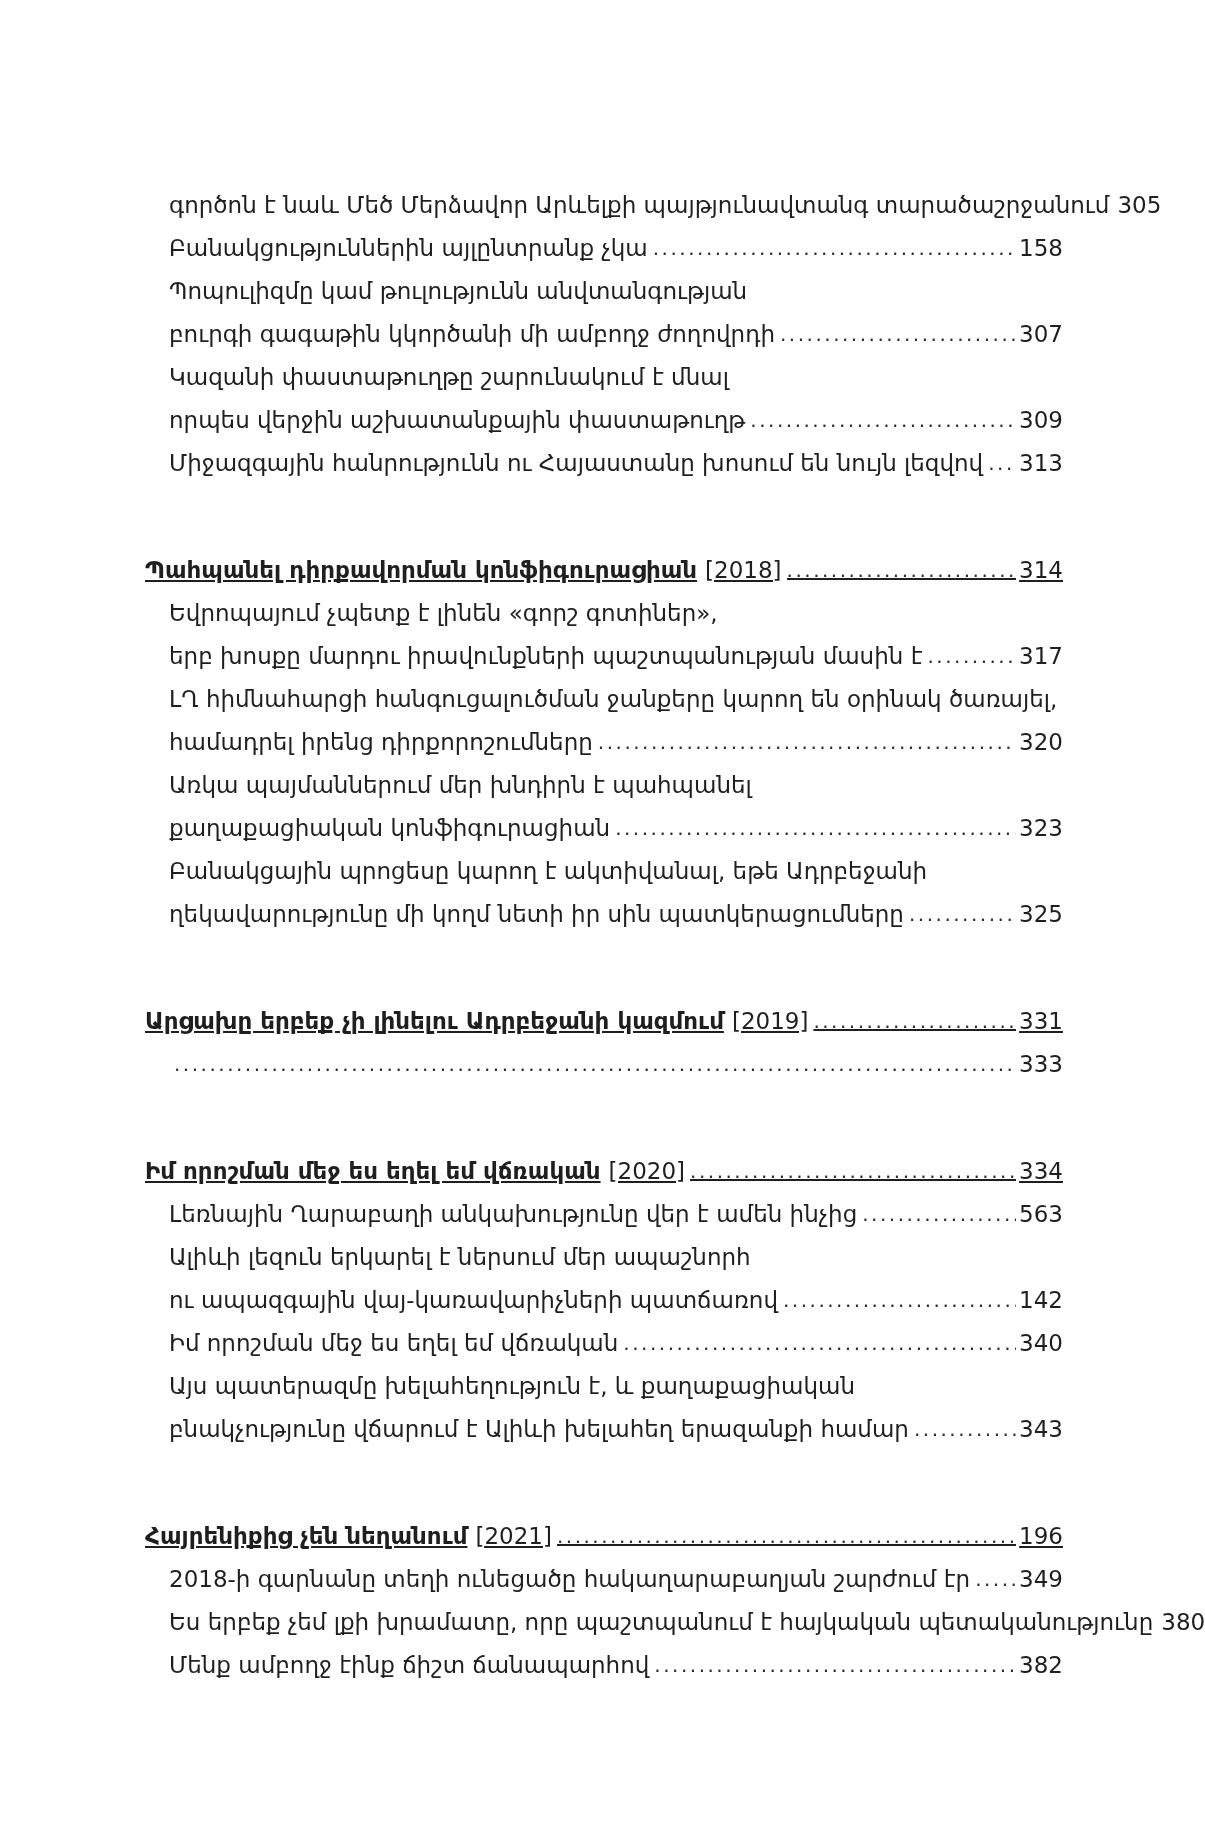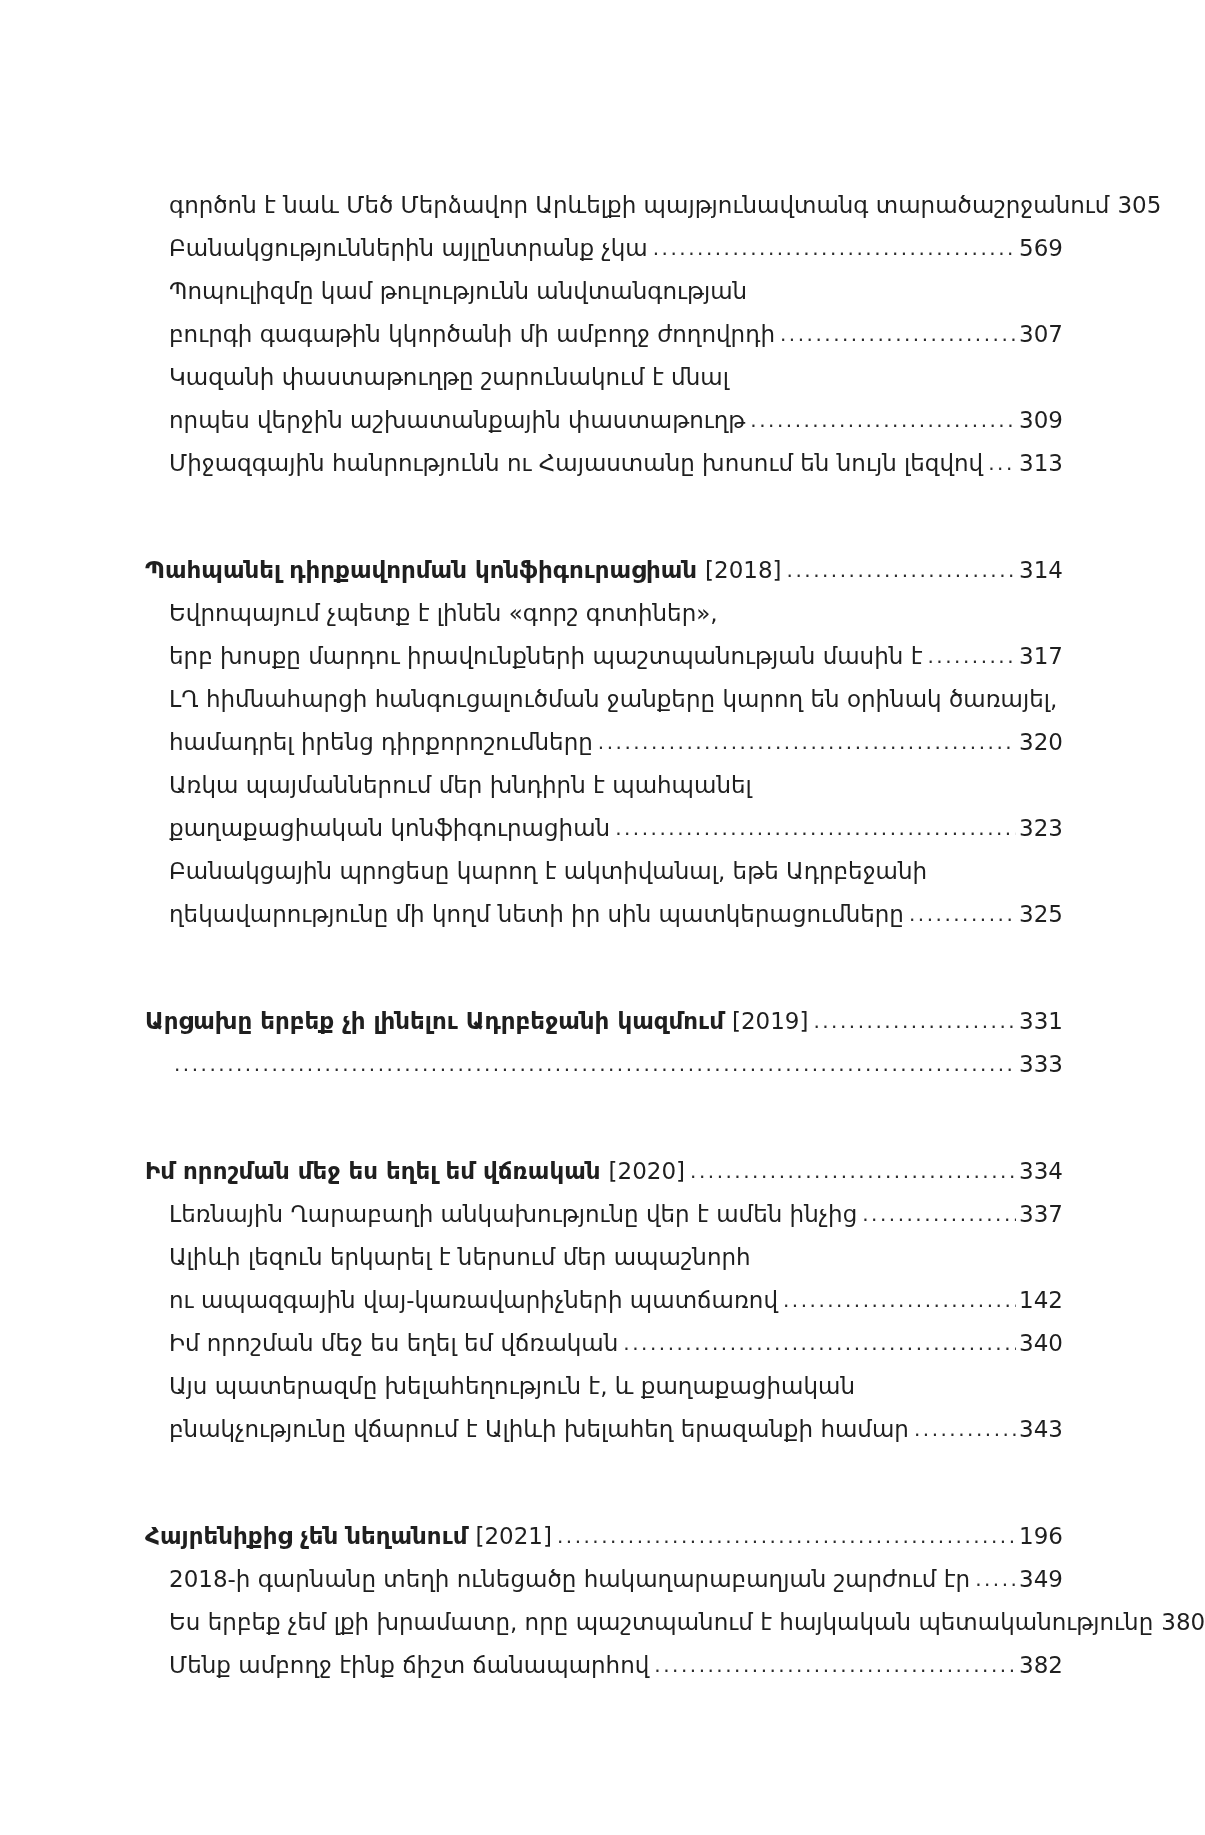--- a/index.html
+++ b/index.html
@@ -10,21 +10,21 @@
   }
   .toc{
     position:absolute;left:145px;top:184px;width:918px;
   }
   .row{
     display:flex;align-items:flex-end;height:43px;
     font-size:23px;line-height:43px;white-space:nowrap;
   }
   .row .txt{flex:0 0 auto;}
   .indent{padding-left:24px;}
-  .header-row{font-weight:700;margin-top:64px;}
+  .header-row{font-weight:700;margin-top:64px;text-decoration:underline;}
   .header-row .year{font-weight:400;margin-left:8px;}
   .leader{
     flex:1 1 auto;overflow:hidden;white-space:nowrap;
     font-size:20px;letter-spacing:2.5px;color:#2b2b2b;
     margin:0 3px 0 5px;font-weight:400;
   }
   .pg{flex:0 0 auto;font-weight:400;}
 </style>
 </head>
 <body>
@@ -32,21 +32,21 @@
 <div class="toc">
     <div>
       <div class="row indent">
         <span class="txt">գործոն է նաև Մեծ Մերձավոր Արևելքի պայթյունավտանգ տարածաշրջանում</span>
         <span class="leader">................................................................................................................................................................................................................................................................................................................................................................................................................</span>
         <span class="pg">305</span>
       </div>
       <div class="row indent">
         <span class="txt">Բանակցություններին այլընտրանք չկա</span>
         <span class="leader">................................................................................................................................................................................................................................................................................................................................................................................................................</span>
-        <span class="pg">569</span>
+        <span class="pg">158</span>
       </div>
       <div class="row indent">
         <span class="txt">Պոպուլիզմը կամ թուլությունն անվտանգության</span>
       </div>
       <div class="row indent">
         <span class="txt">բուրգի գագաթին կկործանի մի ամբողջ ժողովրդի</span>
         <span class="leader">................................................................................................................................................................................................................................................................................................................................................................................................................</span>
         <span class="pg">307</span>
       </div>
       <div class="row indent">
@@ -118,21 +118,21 @@
     <div>
       <div class="row header-row">
         <span class="txt">Իմ որոշման մեջ ես եղել եմ վճռական</span>
         <span class="txt year">[2020]</span>
         <span class="leader">................................................................................................................................................................................................................................................................................................................................................................................................................</span>
         <span class="pg">334</span>
       </div>
       <div class="row indent">
         <span class="txt">Լեռնային Ղարաբաղի անկախությունը վեր է ամեն ինչից</span>
         <span class="leader">................................................................................................................................................................................................................................................................................................................................................................................................................</span>
-        <span class="pg">337</span>
+        <span class="pg">563</span>
       </div>
       <div class="row indent">
         <span class="txt">Ալիևի լեզուն երկարել է ներսում մեր ապաշնորհ</span>
       </div>
       <div class="row indent">
         <span class="txt">ու ապազգային վայ-կառավարիչների պատճառով</span>
         <span class="leader">................................................................................................................................................................................................................................................................................................................................................................................................................</span>
         <span class="pg">142</span>
       </div>
       <div class="row indent">

